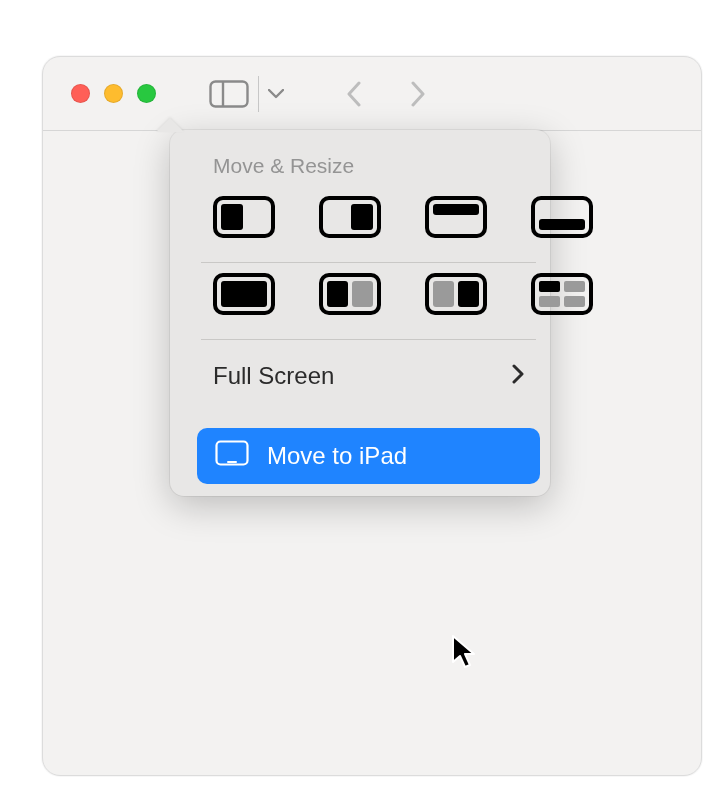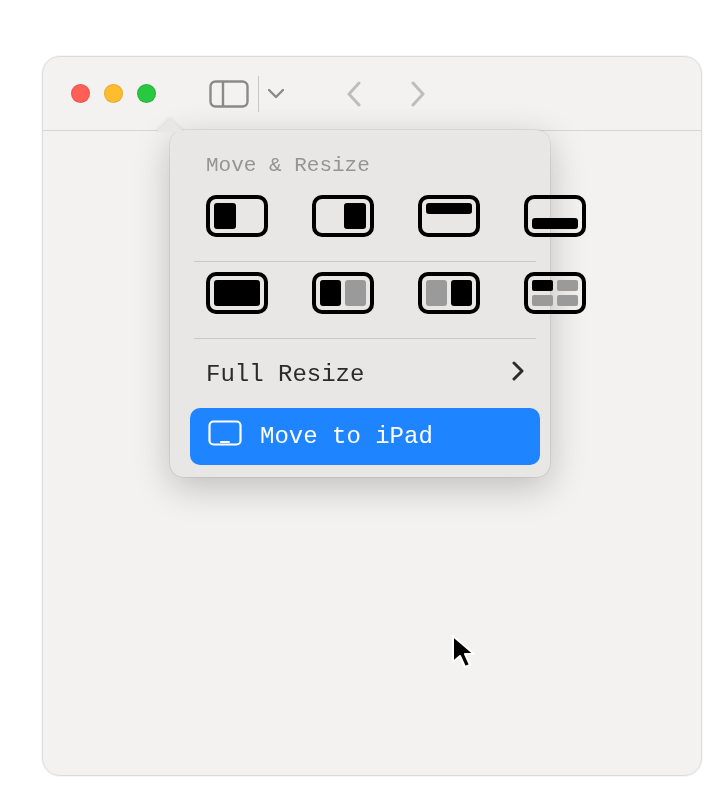--- a/index.html
+++ b/index.html
@@ -46,22 +46,21 @@
   .tb-nav { display:flex; gap:40px; margin-left:44px;}
   .tb-btn.nav { color:#bdbdbd; width:24px;}
   .dropdown {
     position: absolute;
     top: 130px;
     left: 170px;
     width: 380px;
     background: #e8e7e6;
     border-radius: 14px;
     box-shadow: 0 10px 36px rgba(0,0,0,0.22), 0 0 0 1px rgba(0,0,0,0.06);
-    padding: 14px 0 10px 10px;
-    font-family: Liberation Mono, monospace;
+    padding: 14px 0 10px 17px;
   }
   .dd-arrow {
     position:absolute;
     top:-12px; left:-14px;
     width:0;height:0;
     border-left:14px solid transparent;
     border-right:14px solid transparent;
     border-bottom:14px solid #e8e7e6;
     filter: drop-shadow(0 -1px 1px rgba(0,0,0,0.08));
   }
@@ -86,21 +85,21 @@
   }
   .dd-row {
     display:flex; align-items:center;
     padding: 14px 26px;
     font-size: 24px;
     color:#2b2b2b;
     justify-content: space-between;
   }
   .dd-row .chev-right { color:#2b2b2b; }
   .dd-row.highlight {
-    margin: 6px 10px 2px 10px;
+    margin: 24px 10px 2px 10px;
     border-radius: 10px;
     background: #1f84ff;
     color:#fff;
     padding: 12px 18px;
     justify-content: flex-start;
     gap: 18px;
   }
   .dd-row.highlight .ipad-icon { color:#fff; }
   .cursor {
     position:absolute;
@@ -209,21 +208,21 @@
         <rect x="33" y="8" width="21" height="11" rx="2" fill="#9a9a9a"></rect>
         <rect x="8" y="23" width="21" height="11" rx="2" fill="#9a9a9a"></rect>
         <rect x="33" y="23" width="21" height="11" rx="2" fill="#9a9a9a"></rect>
       </svg>
     </div>
   </div>
 
   <div class="dd-sep"></div>
 
   <div class="dd-row">
-    <span>Full Resize</span>
+    <span>Full Screen</span>
     <span class="chev-right">
       <svg width="12" height="20" viewBox="0 0 12 20">
         <path d="M2 2 L10 10 L2 18" fill="none" stroke="#2b2b2b" stroke-width="3" stroke-linecap="round" stroke-linejoin="round"></path>
       </svg>
     </span>
   </div>
 
   <div class="dd-row highlight">
     <span class="ipad-icon">
       <svg width="34" height="26" viewBox="0 0 34 26">

